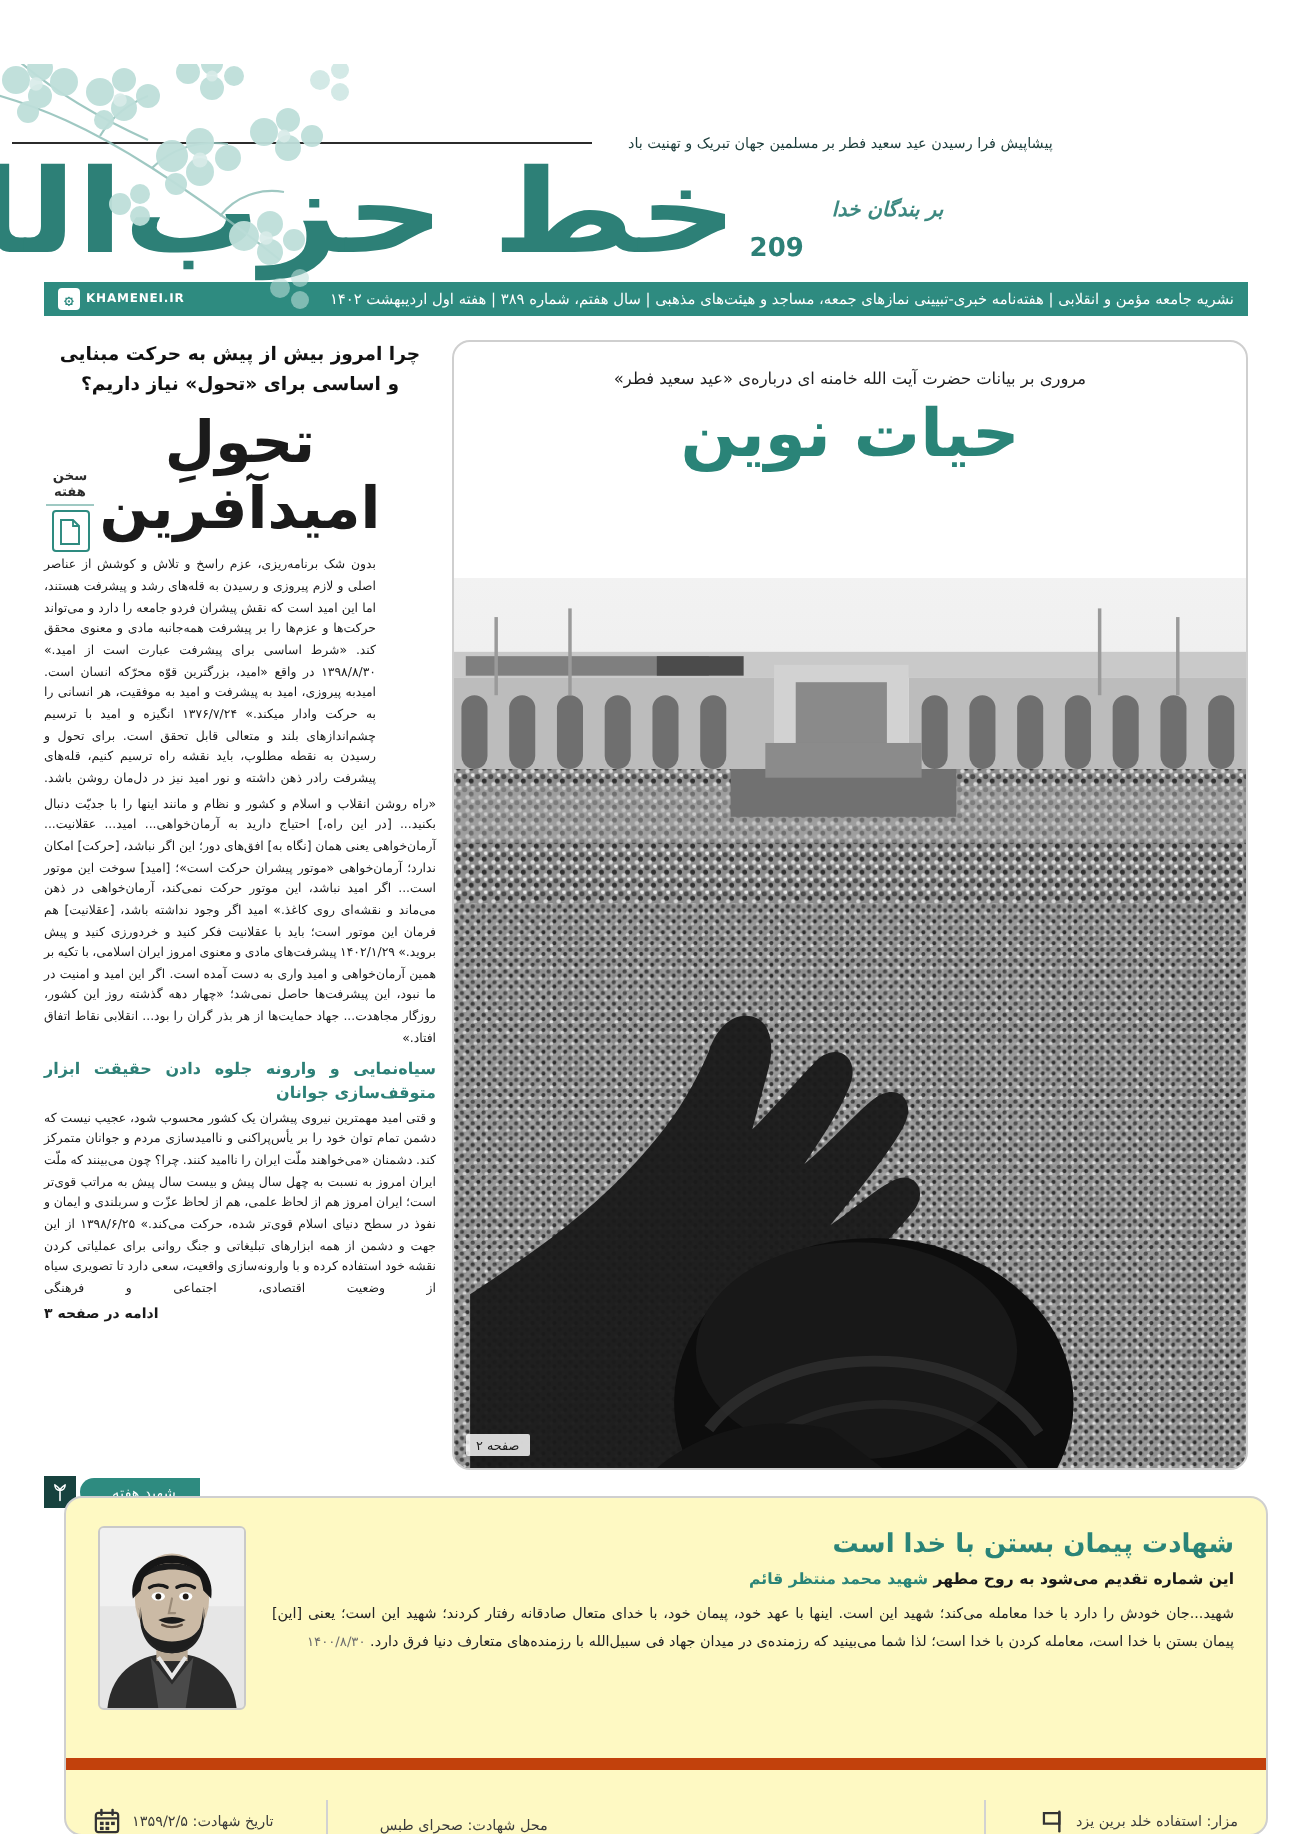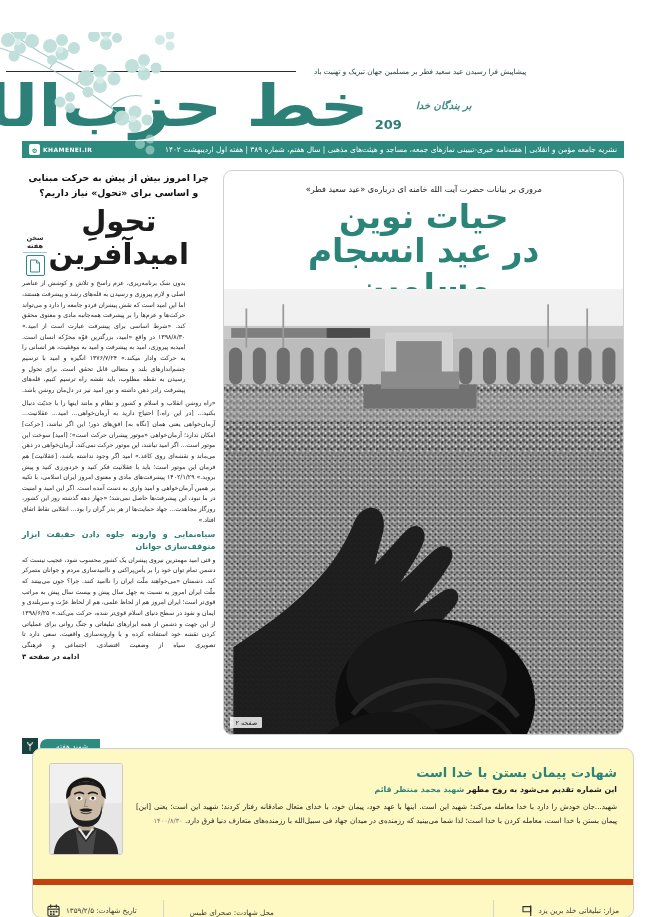--- a/index.html
+++ b/index.html
@@ -372,21 +372,20 @@
         <p>و قتی امید مهمترین نیروی پیشران یک کشور محسوب شود، عجیب نیست که دشمن تمام توان خود را بر یأس‌پراکنی و ناامیدسازی مردم و جوانان متمرکز کند. دشمنان «می‌خواهند ملّت ایران را ناامید کنند. چرا؟ چون می‌بینند که ملّت ایران امروز به نسبت به چهل سال پیش و بیست سال پیش به مراتب قوی‌تر است؛ ایران امروز هم از لحاظ علمی، هم از لحاظ عزّت و سربلندی و ایمان و نفوذ در سطح دنیای اسلام قوی‌تر شده، حرکت می‌کند.» ۱۳۹۸/۶/۲۵ از این جهت و دشمن از همه ابزارهای تبلیغاتی و جنگ روانی برای عملیاتی کردن نقشه خود استفاده کرده و با وارونه‌سازی واقعیت، سعی دارد تا تصویری سیاه از وضعیت اقتصادی، اجتماعی و فرهنگی</p>
       </div>
       <div class="cont-note">ادامه در صفحه ۳</div>
     </div>
 
     <div class="col-main">
       <div class="feature-head">
         <div class="feature-sub">مروری بر بیانات حضرت آیت الله خامنه ای درباره‌ی «عید سعید فطر»</div>
         <h1 class="feature-title">
           <span>حیات نوین</span>
-          <span class="l2">در عید انسجام مسلمین</span>
         </h1>
       </div>
 
       <div class="photo">
         <svg viewBox="0 0 370 410" preserveAspectRatio="xMidYMid slice" xmlns="http://www.w3.org/2000/svg">
           <defs>
             <linearGradient id="sky" x1="0" y1="0" x2="0" y2="1">
               <stop offset="0%" stop-color="#f2f2f2"></stop>
                 <stop offset="100%" stop-color="#d6d6d6"></stop>
             </linearGradient>
@@ -559,18 +558,18 @@
       <div class="meta-spacer"></div>
       <div class="meta-sep"></div>
 
       <div class="meta-item">
         <span class="meta-ico">
           <svg viewBox="0 0 14 14" width="13" height="13" xmlns="http://www.w3.org/2000/svg">
             <line x1="11.5" y1="2" x2="11.5" y2="12.5" stroke="#333" stroke-width="1.3" stroke-linecap="round"></line>
             <path d="M11.5 2.8 H3.2 V8.4 H11.5 Z" fill="none" stroke="#333" stroke-width="1.2"></path>
           </svg>
         </span>
-        <span>مزار: تبلیغاتی خلد برین یزد</span>
+        <span>مزار: استفاده خلد برین یزد</span>
       </div>
     </div>
   </div>
 
 </div>
 
 </body></html>

